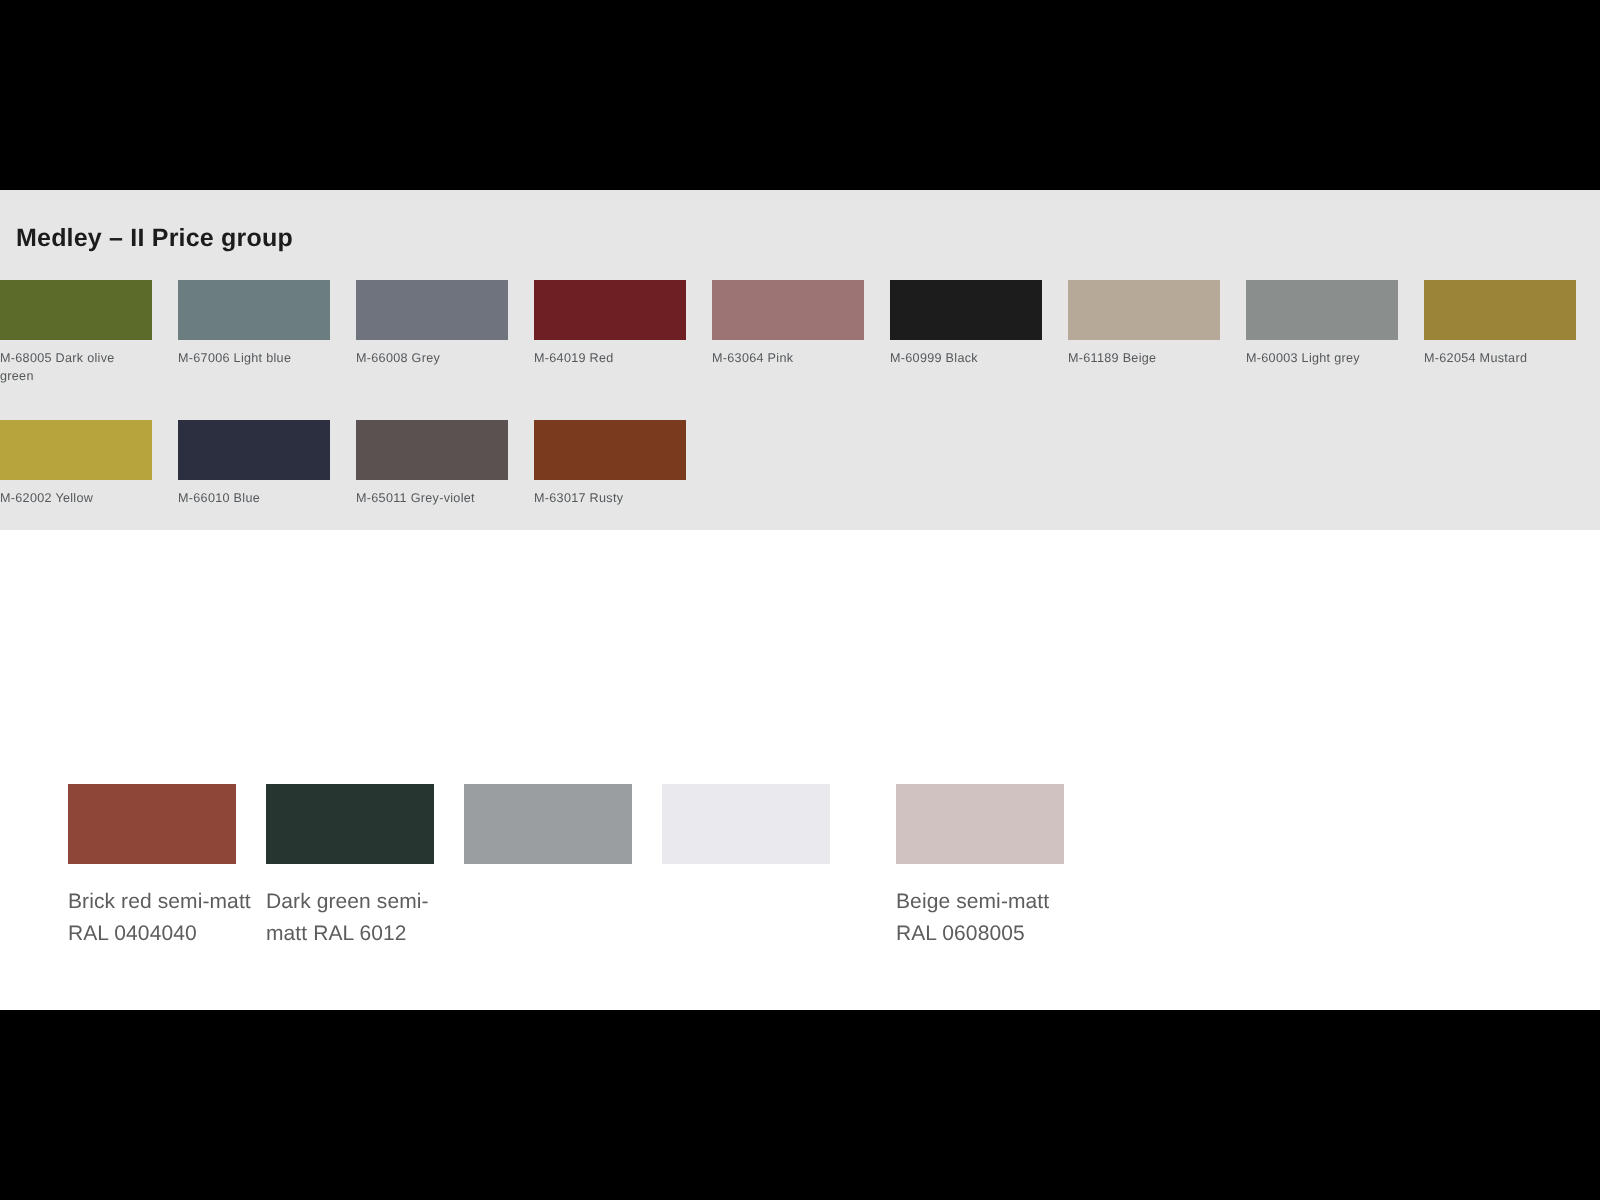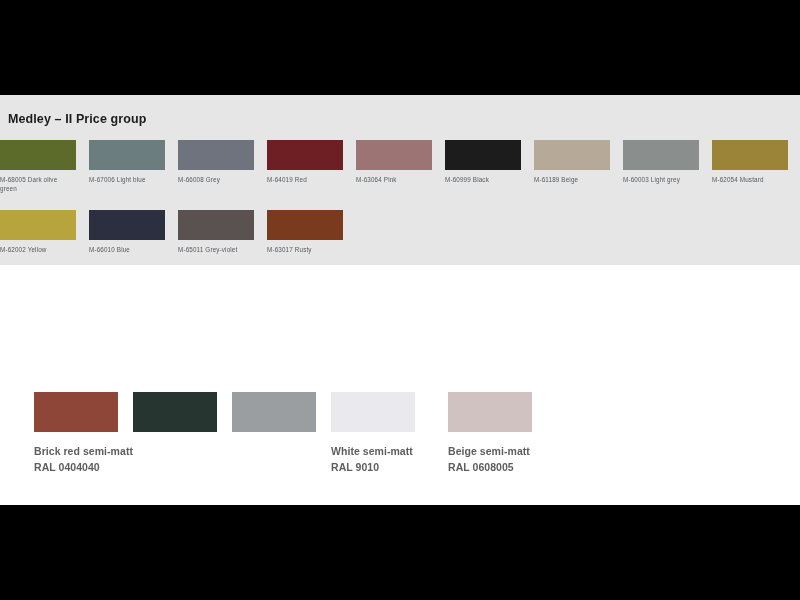--- a/index.html
+++ b/index.html
@@ -79,21 +79,20 @@
     letter-spacing: 0.15px;
     width: 74px;
   }
 
   
   .panel-white {
     position: absolute;
     left: 0; top: 265px;
     width: 800px; height: 240px;
     background: #ffffff;
-    font-weight: bold;
   }
 
   .ral-grid {
     position: absolute;
     left: 34px; top: 127px;
     width: 740px;
   }
   .ral-cell {
     position: absolute;
     width: 99px;
@@ -178,27 +177,27 @@
   </div>
 
   <div class="panel-white">
     <div class="ral-grid" id="ral-grid">
         <div class="ral-cell" style="left: 0px; top: 0px;">
           <span class="ral-chip" style="background: rgb(142, 70, 57);"></span>
           <div class="ral-label">Brick red semi-matt RAL 0404040</div>
         </div>
         <div class="ral-cell" style="left: 99px; top: 0px;">
           <span class="ral-chip" style="background: rgb(38, 53, 47);"></span>
+          <div class="ral-label">Dark green semi-matt RAL 6012</div>
         </div>
         <div class="ral-cell" style="left: 198px; top: 0px;">
           <span class="ral-chip" style="background: rgb(154, 158, 161);"></span>
         </div>
         <div class="ral-cell" style="left: 297px; top: 0px;">
           <span class="ral-chip" style="background: rgb(233, 233, 238);"></span>
-          <div class="ral-label">White semi-matt RAL 9010</div>
         </div>
         <div class="ral-cell" style="left: 414px; top: 0px;">
           <span class="ral-chip" style="background: rgb(207, 194, 192);"></span>
           <div class="ral-label">Beige semi-matt RAL 0608005</div>
         </div>
       </div>
   </div>
 
   <div class="band-bottom"></div>
 

